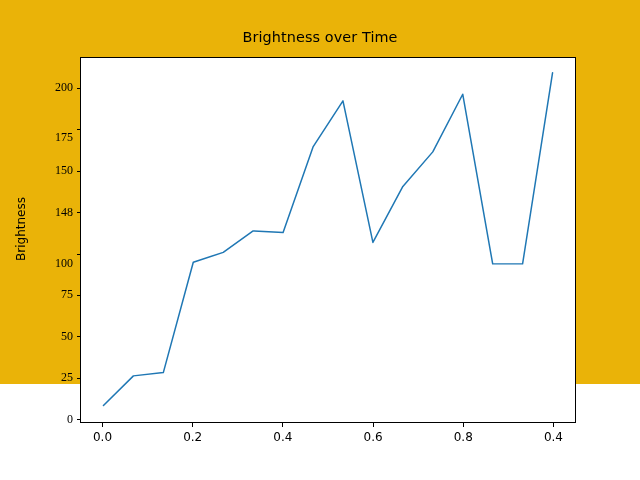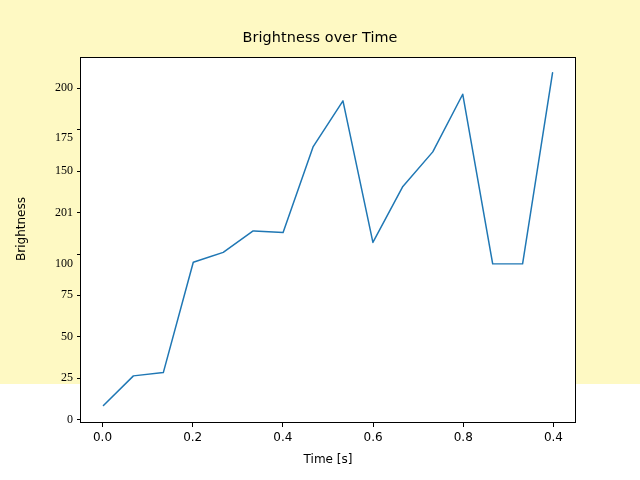--- a/index.html
+++ b/index.html
@@ -10,21 +10,21 @@
   body {
     width: 640px;
     height: 480px;
     font-family: "DejaVu Sans", sans-serif;
     overflow: hidden;
   }
   #figure {
     position: relative;
     width: 640px;
     height: 384px;
-    background: #fef9c3;
+    background: #eab308;
   }
   #chart-title {
     position: absolute;
     left: 0;
     top: 29px;
     width: 640px;
     text-align: center;
     font-size: 14.4px;
     color: #000000;
     letter-spacing: 0.1px;
@@ -115,21 +115,21 @@
       <div class="ytick-label" style="right: 567px; top: 411.688px;">0</div>
       <div class="ytick-mark" style="left: 76.5px; top: 377.735px;"></div>
       <div class="ytick-label" style="right: 567px; top: 370.285px;">25</div>
       <div class="ytick-mark" style="left: 76.5px; top: 336.332px;"></div>
       <div class="ytick-label" style="right: 567px; top: 328.882px;">50</div>
       <div class="ytick-mark" style="left: 76.5px; top: 294.93px;"></div>
       <div class="ytick-label" style="right: 567px; top: 287.48px;">75</div>
       <div class="ytick-mark" style="left: 76.5px; top: 253.527px;"></div>
       <div class="ytick-label" style="right: 567px; top: 256px;">100</div>
       <div class="ytick-mark" style="left: 76.5px; top: 212.124px;"></div>
-      <div class="ytick-label" style="right: 567px; top: 204.674px;">201</div>
+      <div class="ytick-label" style="right: 567px; top: 204.674px;">148</div>
       <div class="ytick-mark" style="left: 76.5px; top: 170.721px;"></div>
       <div class="ytick-label" style="right: 567px; top: 163.271px;">150</div>
       <div class="ytick-mark" style="left: 76.5px; top: 129.319px;"></div>
       <div class="ytick-label" style="right: 567px; top: 130px;">175</div>
       <div class="ytick-mark" style="left: 76.5px; top: 87.9161px;"></div>
       <div class="ytick-label" style="right: 567px; top: 80.4661px;">200</div>
     </div>
   <div id="xtick-container">
       <div class="xtick-mark" style="left: 101.995px; top: 423px;"></div>
       <div class="xtick-label" style="left: 72.5455px; width: 60px; top: 430px;">0.0</div>
@@ -138,16 +138,15 @@
       <div class="xtick-mark" style="left: 282.359px; top: 423px;"></div>
       <div class="xtick-label" style="left: 252.909px; width: 60px; top: 430px;">0.4</div>
       <div class="xtick-mark" style="left: 372.541px; top: 423px;"></div>
       <div class="xtick-label" style="left: 343.091px; width: 60px; top: 430px;">0.6</div>
       <div class="xtick-mark" style="left: 462.723px; top: 423px;"></div>
       <div class="xtick-label" style="left: 433.273px; width: 60px; top: 430px;">0.8</div>
       <div class="xtick-mark" style="left: 552.905px; top: 423px;"></div>
       <div class="xtick-label" style="left: 523.455px; width: 60px; top: 430px;">0.4</div>
     </div>
 
-  <div id="xlabel">Time [s]</div>
   <div id="ylabel">Brightness</div>
 
 </div>
 
 </body></html>

